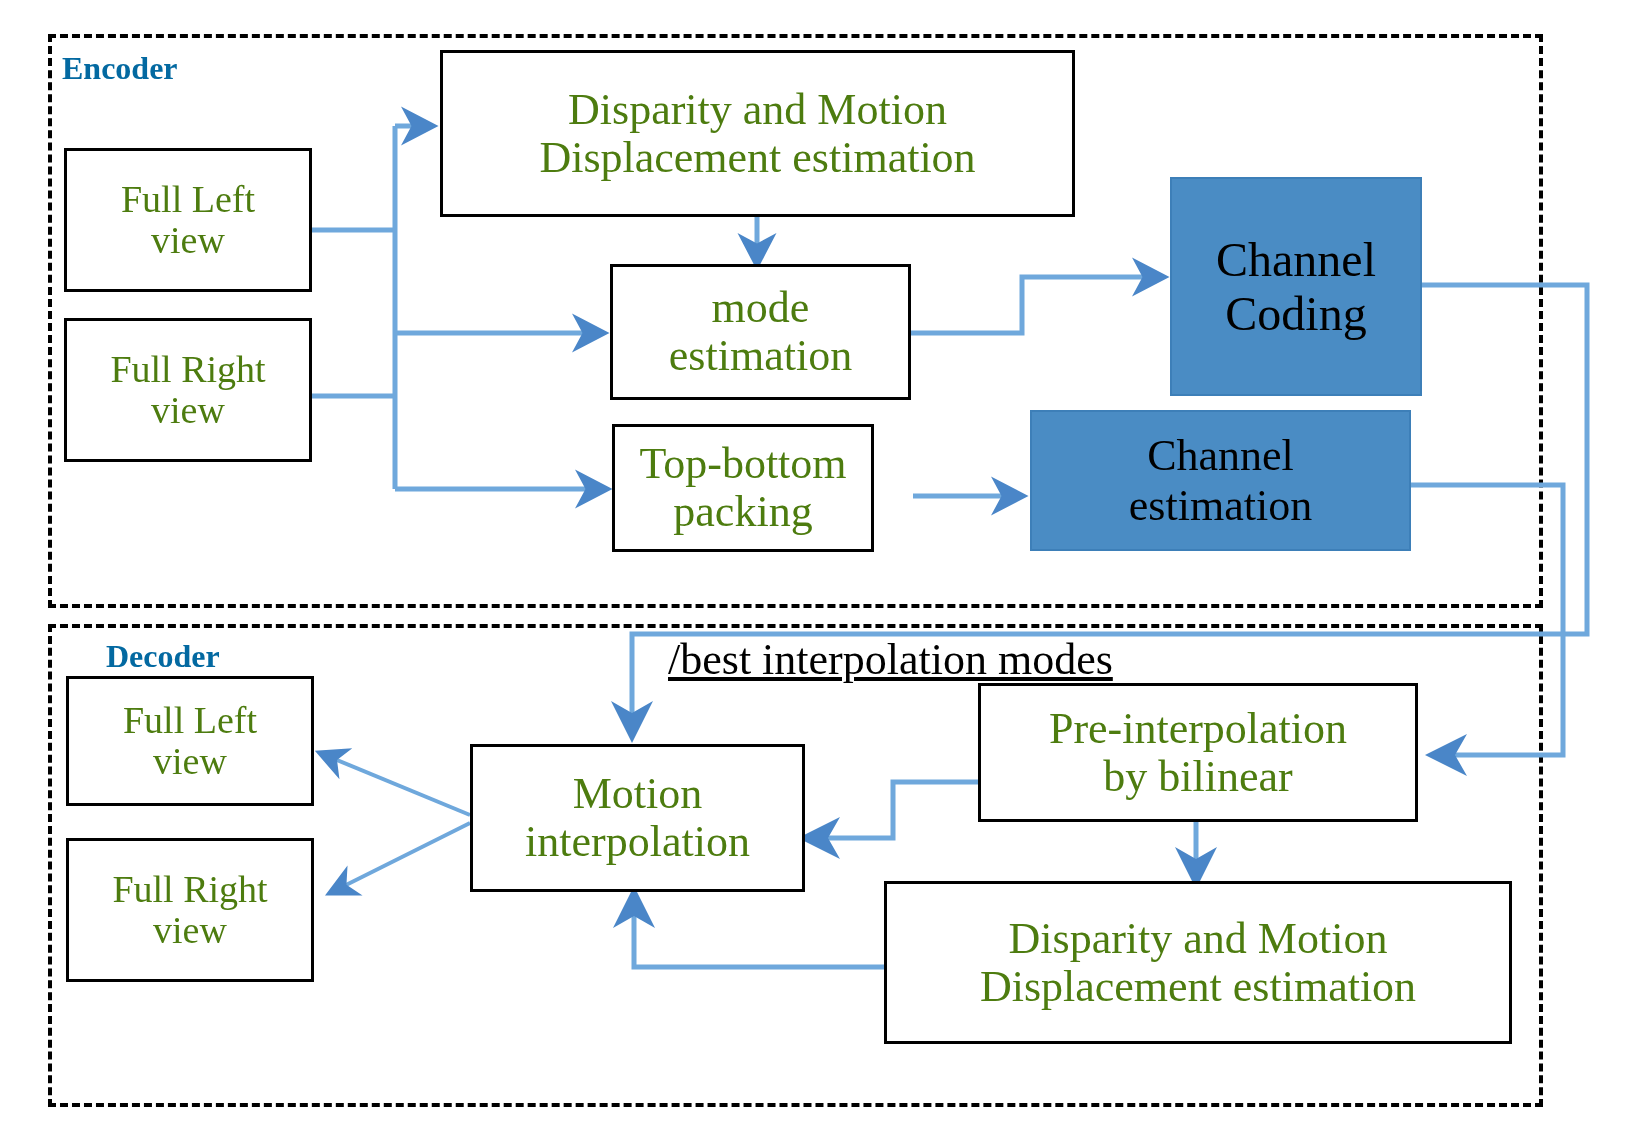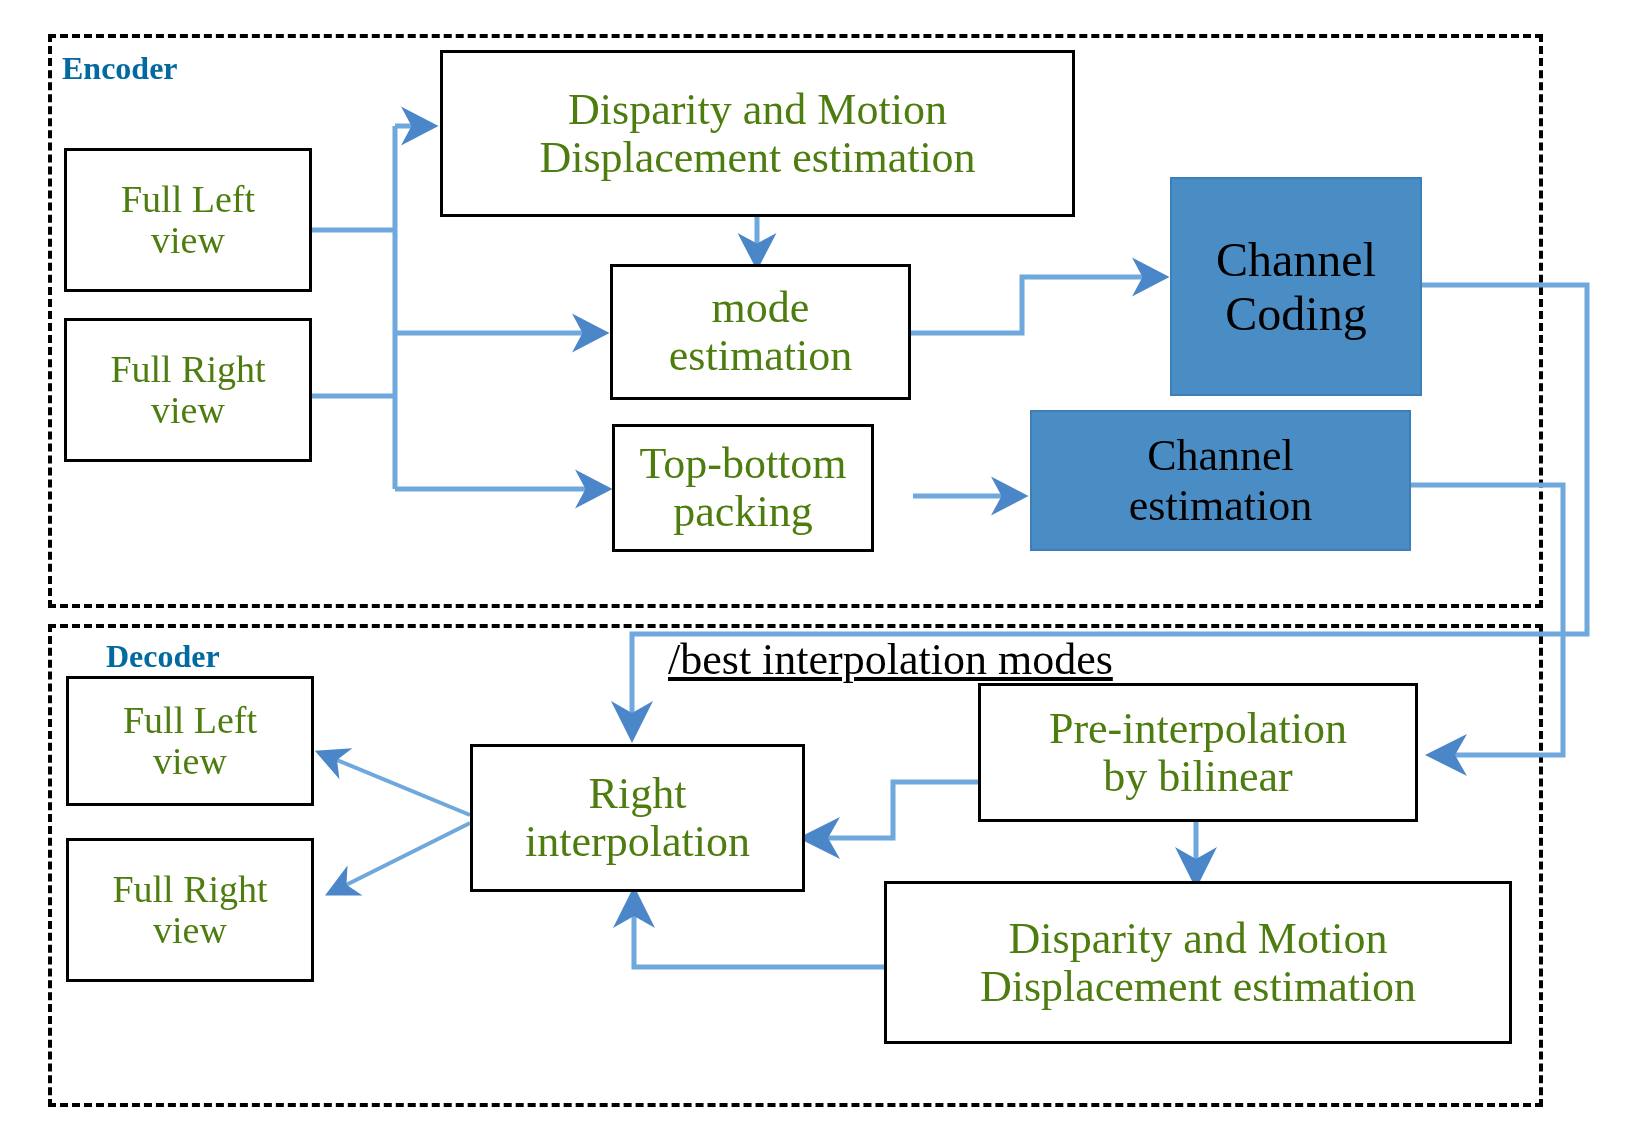--- a/index.html
+++ b/index.html
@@ -190,21 +190,21 @@
     <span class="t">
       <span>Full Right</span><br>
       <span>view</span>
     </span>
   </div>
 
   <div class="freetext" style="left:668px;top:634px;font-size:44px;text-decoration:underline;">/best interpolation modes</div>
 
   <div class="box" style="left:470px;top:744px;width:335px;height:148px;font-size:44px;">
     <span class="t">
-      <span>Right</span><br>
+      <span>Motion</span><br>
       <span>interpolation</span>
     </span>
   </div>
 
   <div class="box" style="left:978px;top:683px;width:440px;height:139px;font-size:44px;">
     <span class="t">
       <span>Pre-interpolation</span><br>
       <span>by bilinear</span>
     </span>
   </div>

